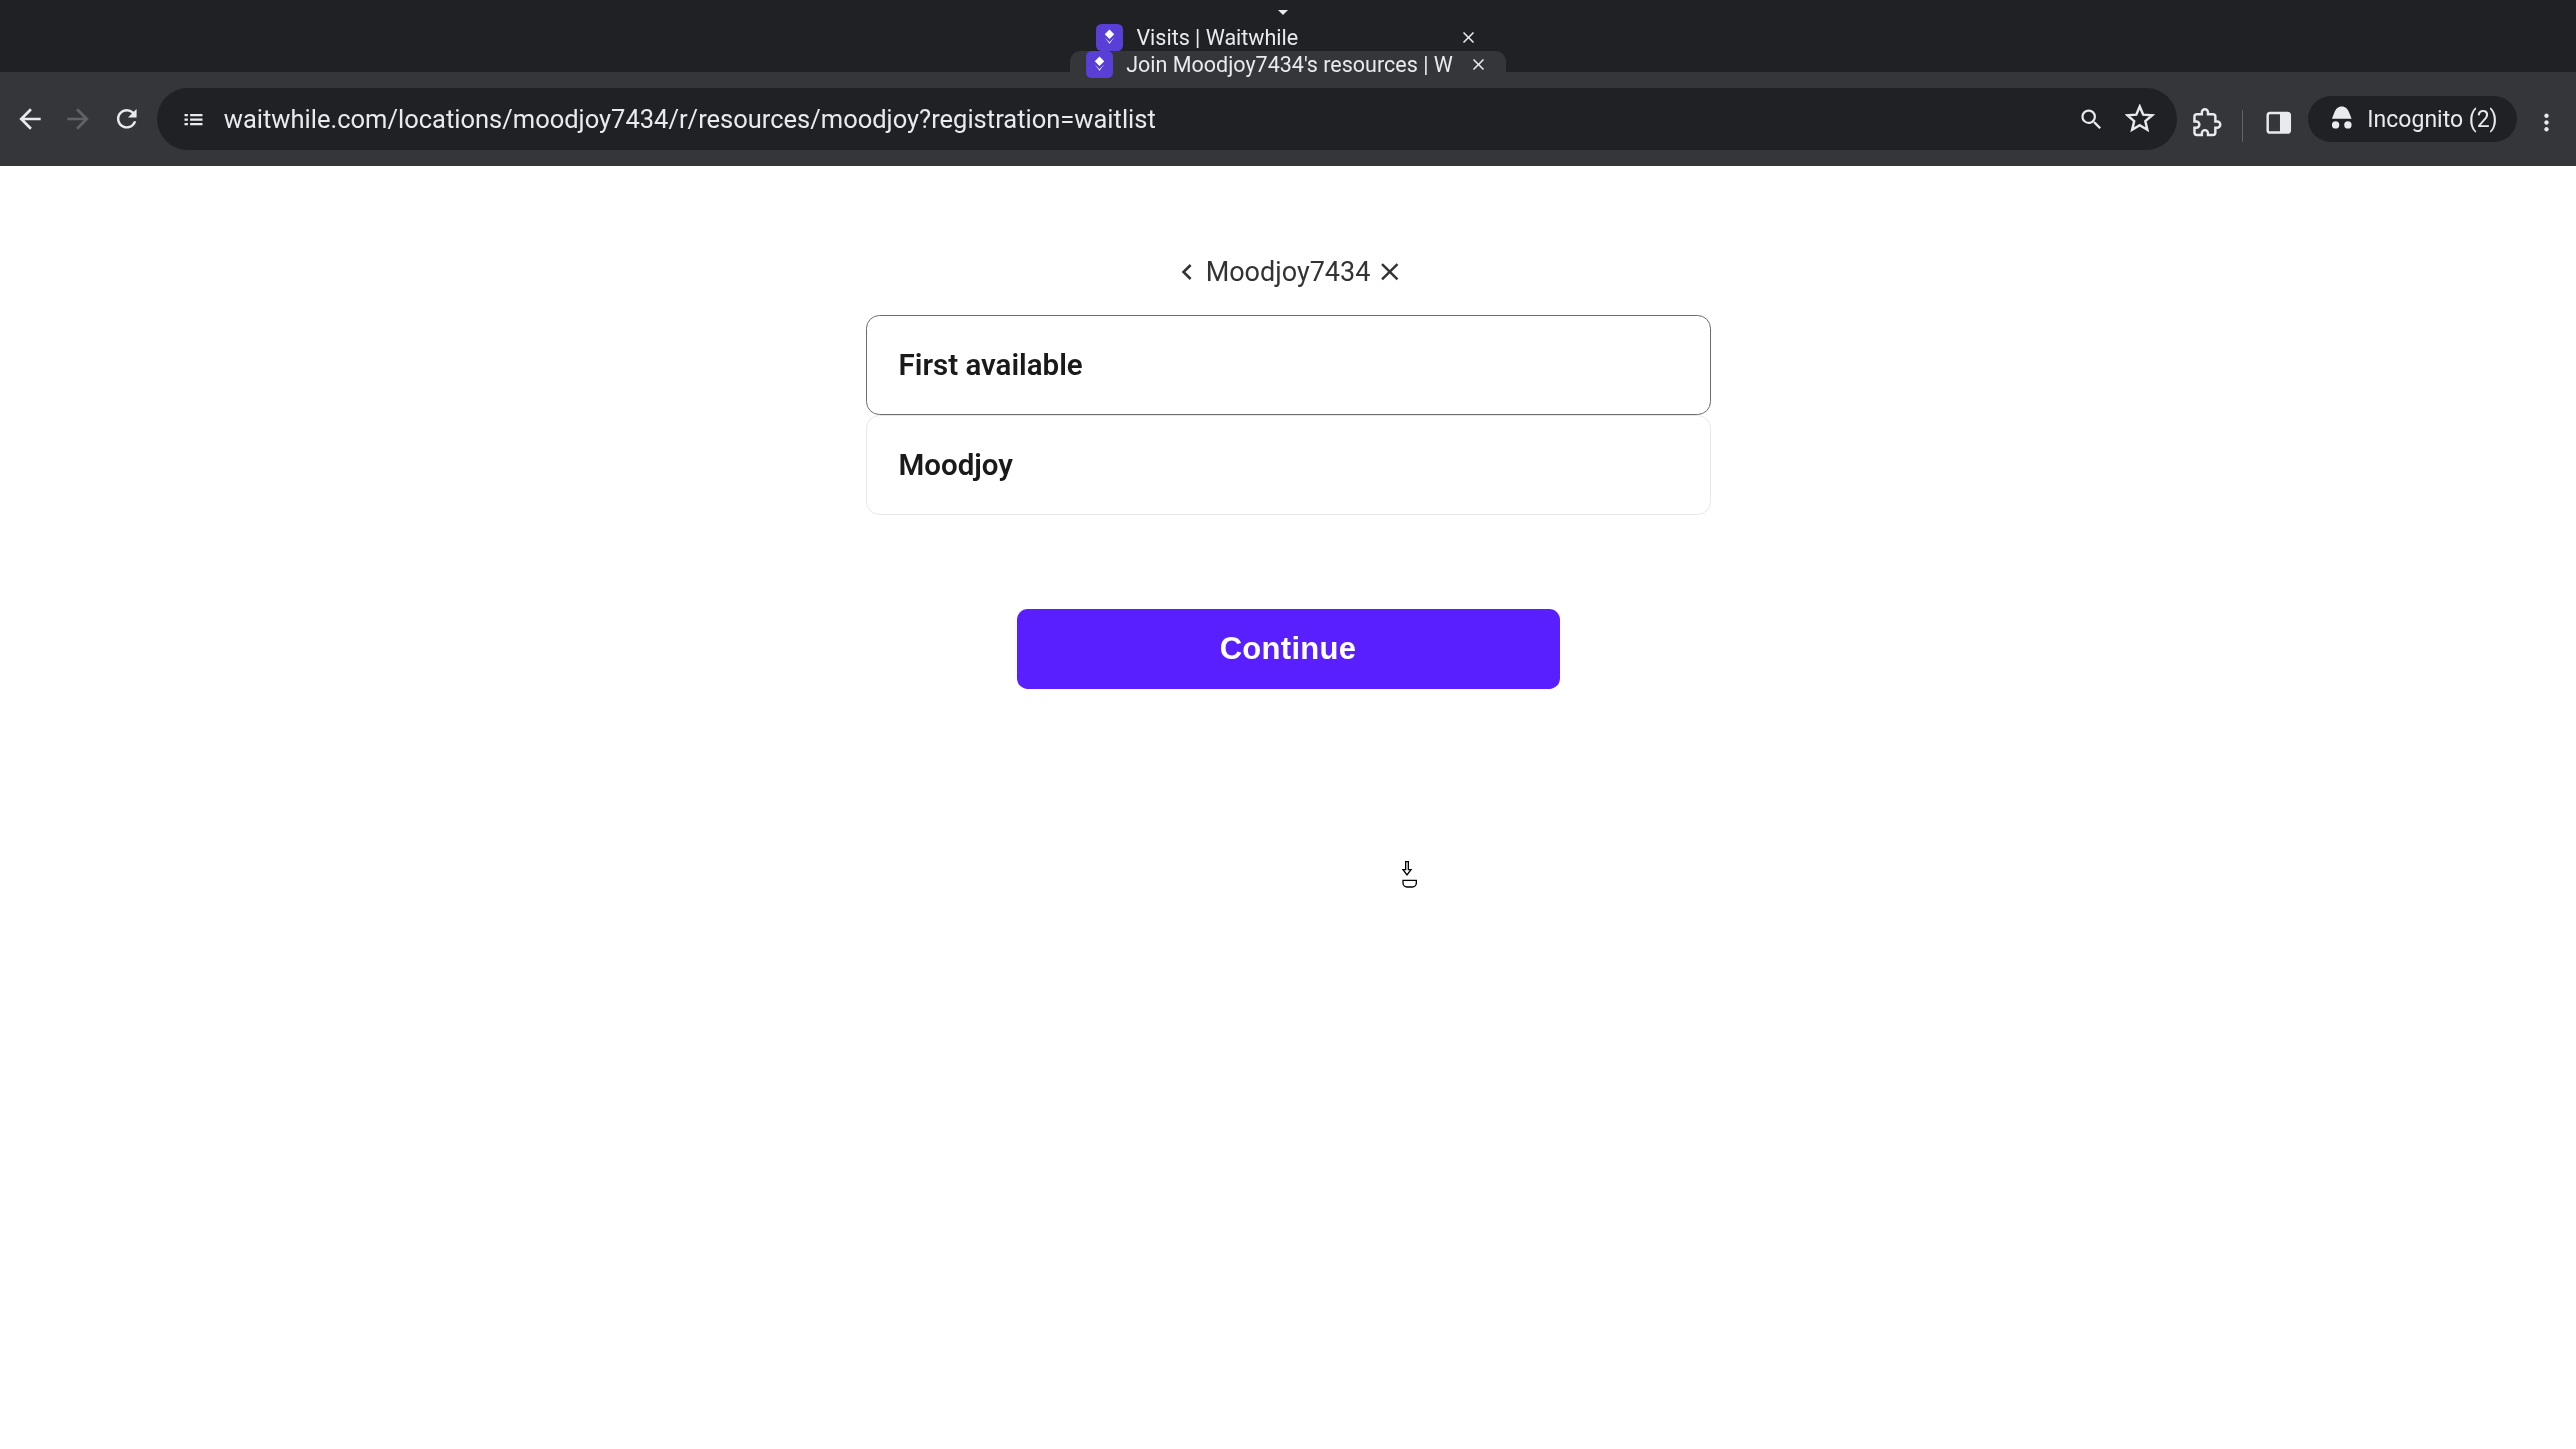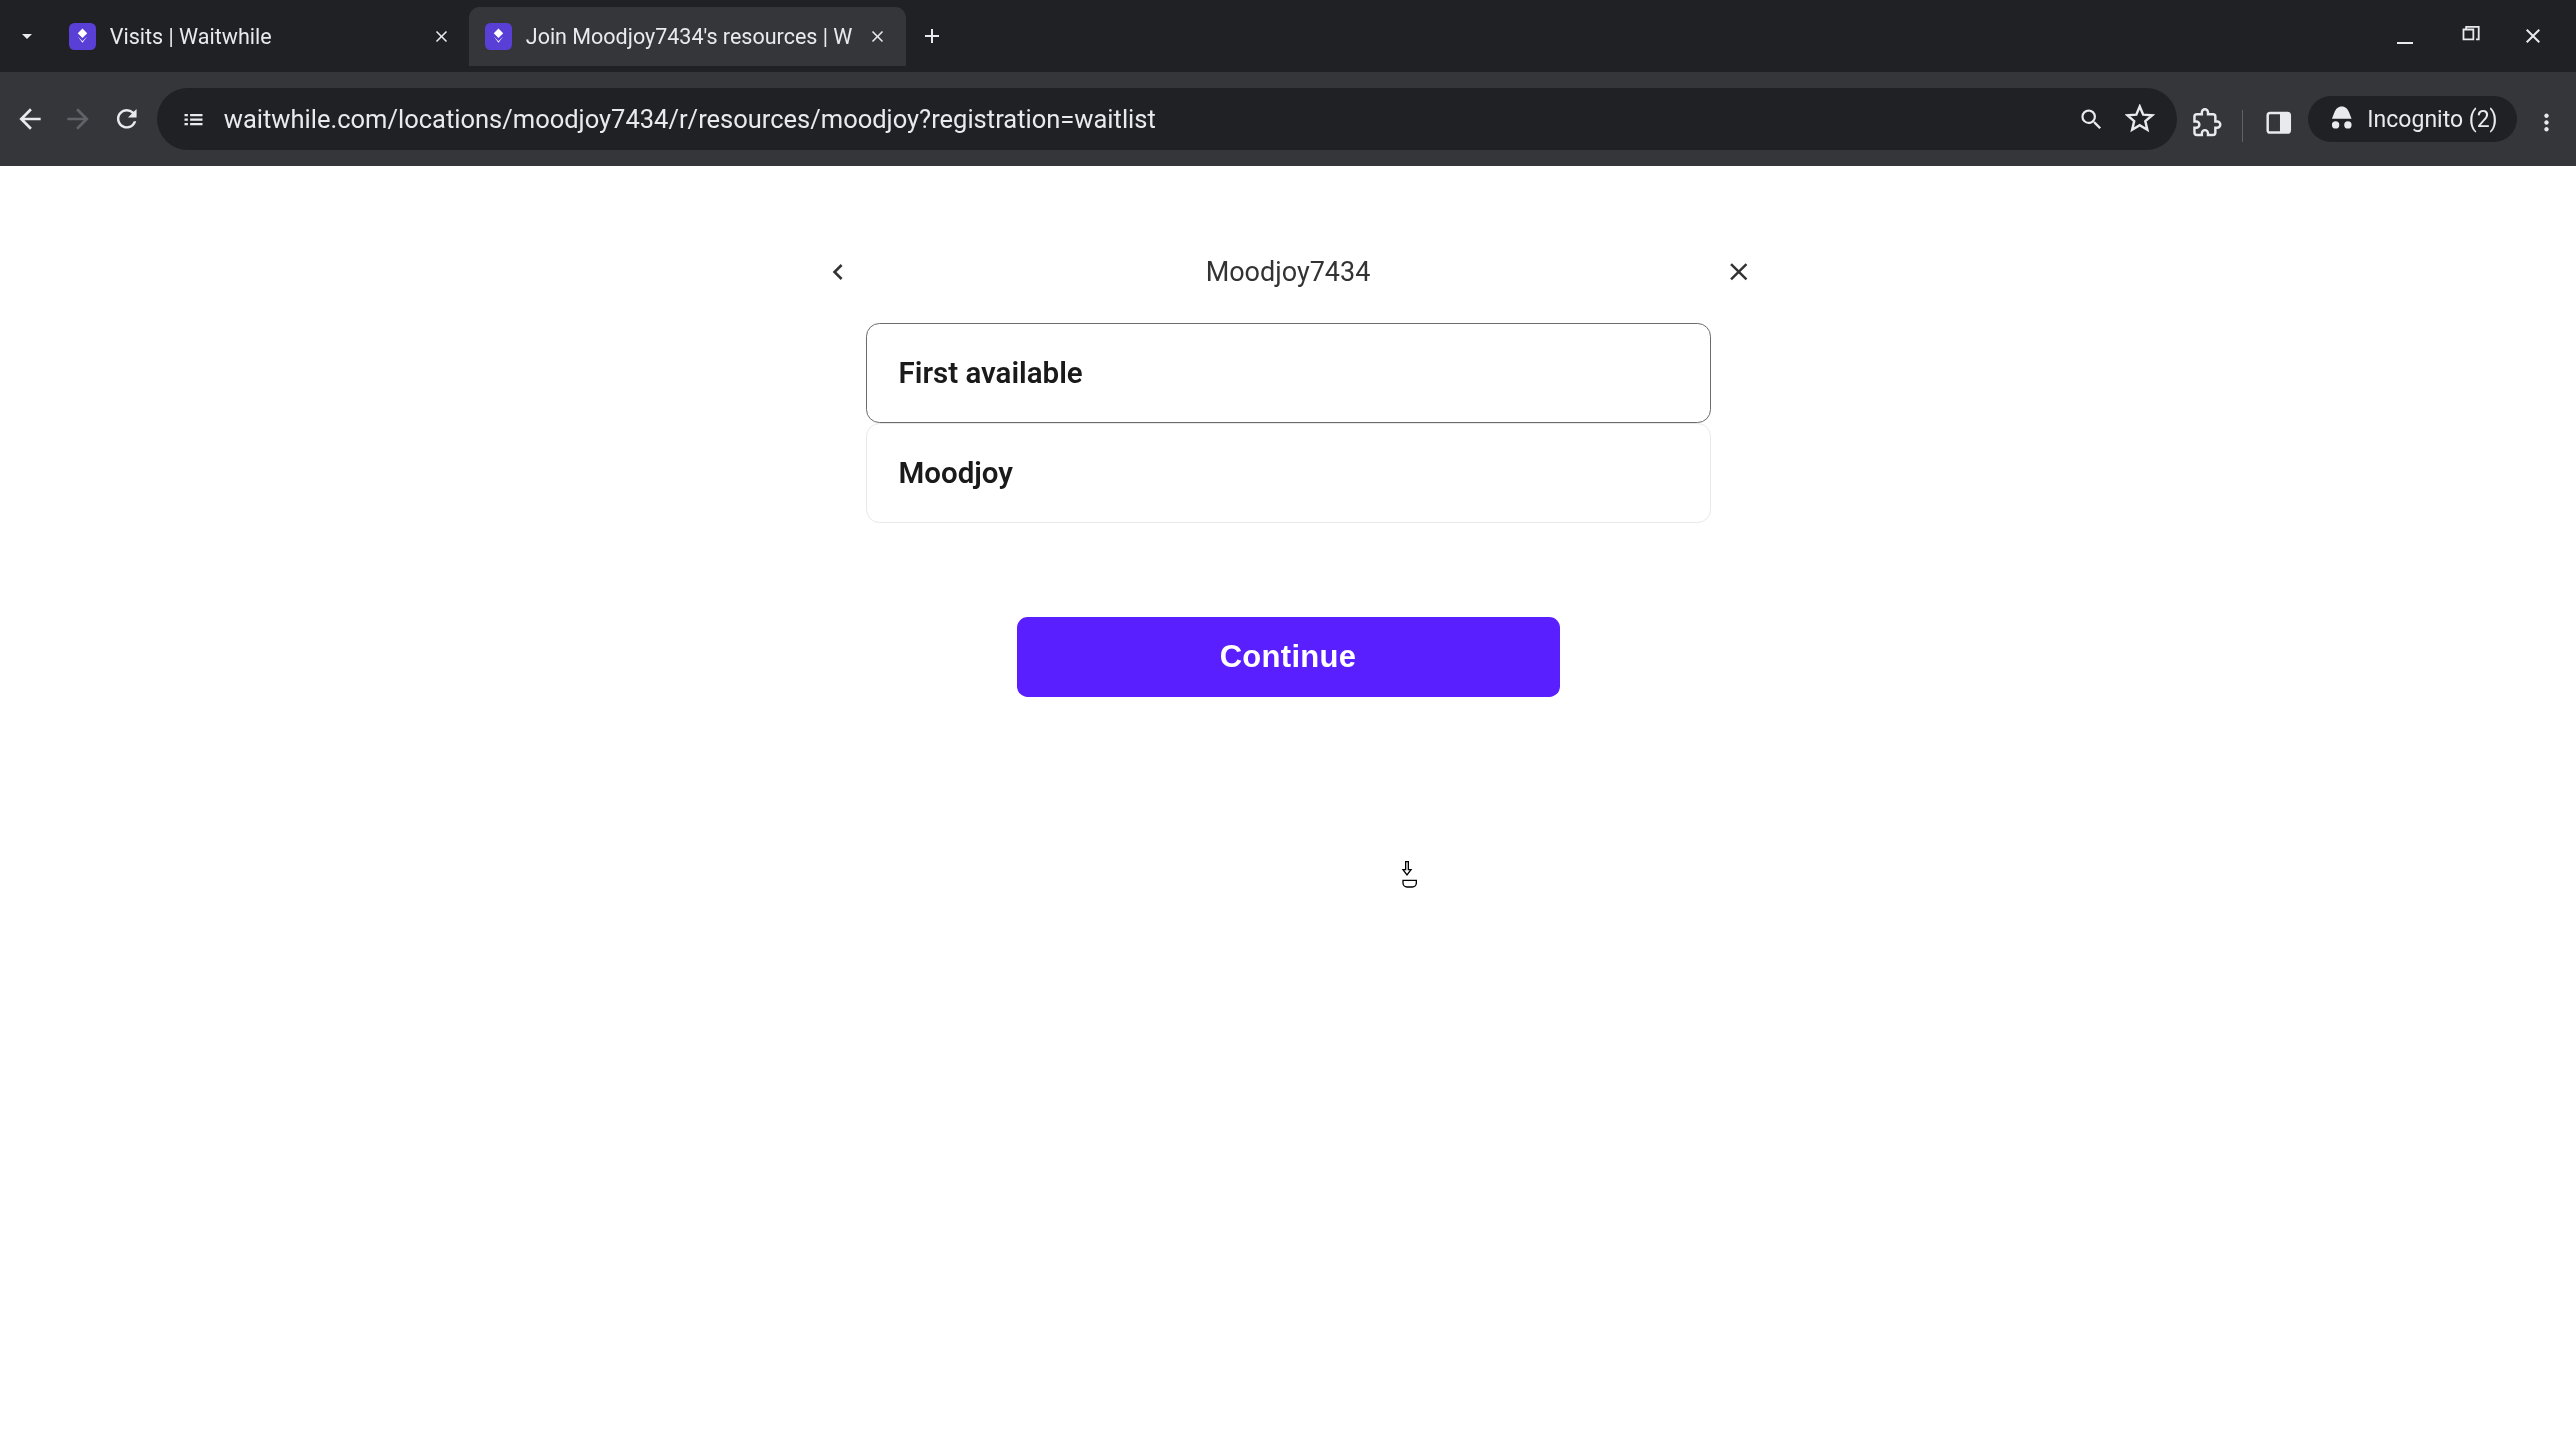--- a/index.html
+++ b/index.html
@@ -22,20 +22,21 @@
       display: flex;
       flex-direction: column;
     }
     
     .tab-bar {
       display: flex;
       align-items: center;
       height: 72px;
       padding: 0 10.7px;
       gap: 0;
+      flex-direction: column;
     }
     
     .tab-dropdown {
       width: 32px;
       height: 32px;
       display: flex;
       align-items: center;
       justify-content: center;
       color: #e8eaed;
       margin-right: 10.7px;
@@ -232,22 +233,22 @@
       display: flex;
       flex-direction: column;
       align-items: center;
       padding-top: 87px;
     }
     
     .modal-header {
       width: 939px;
       display: flex;
       align-items: center;
-      justify-content: space-between;
-      margin-bottom: 32px;
+      justify-content: center;
+      margin-bottom: 24px;
     }
     
     .back-icon {
       width: 38px;
       height: 38px;
       display: flex;
       align-items: center;
       justify-content: center;
       color: #333;
     }

